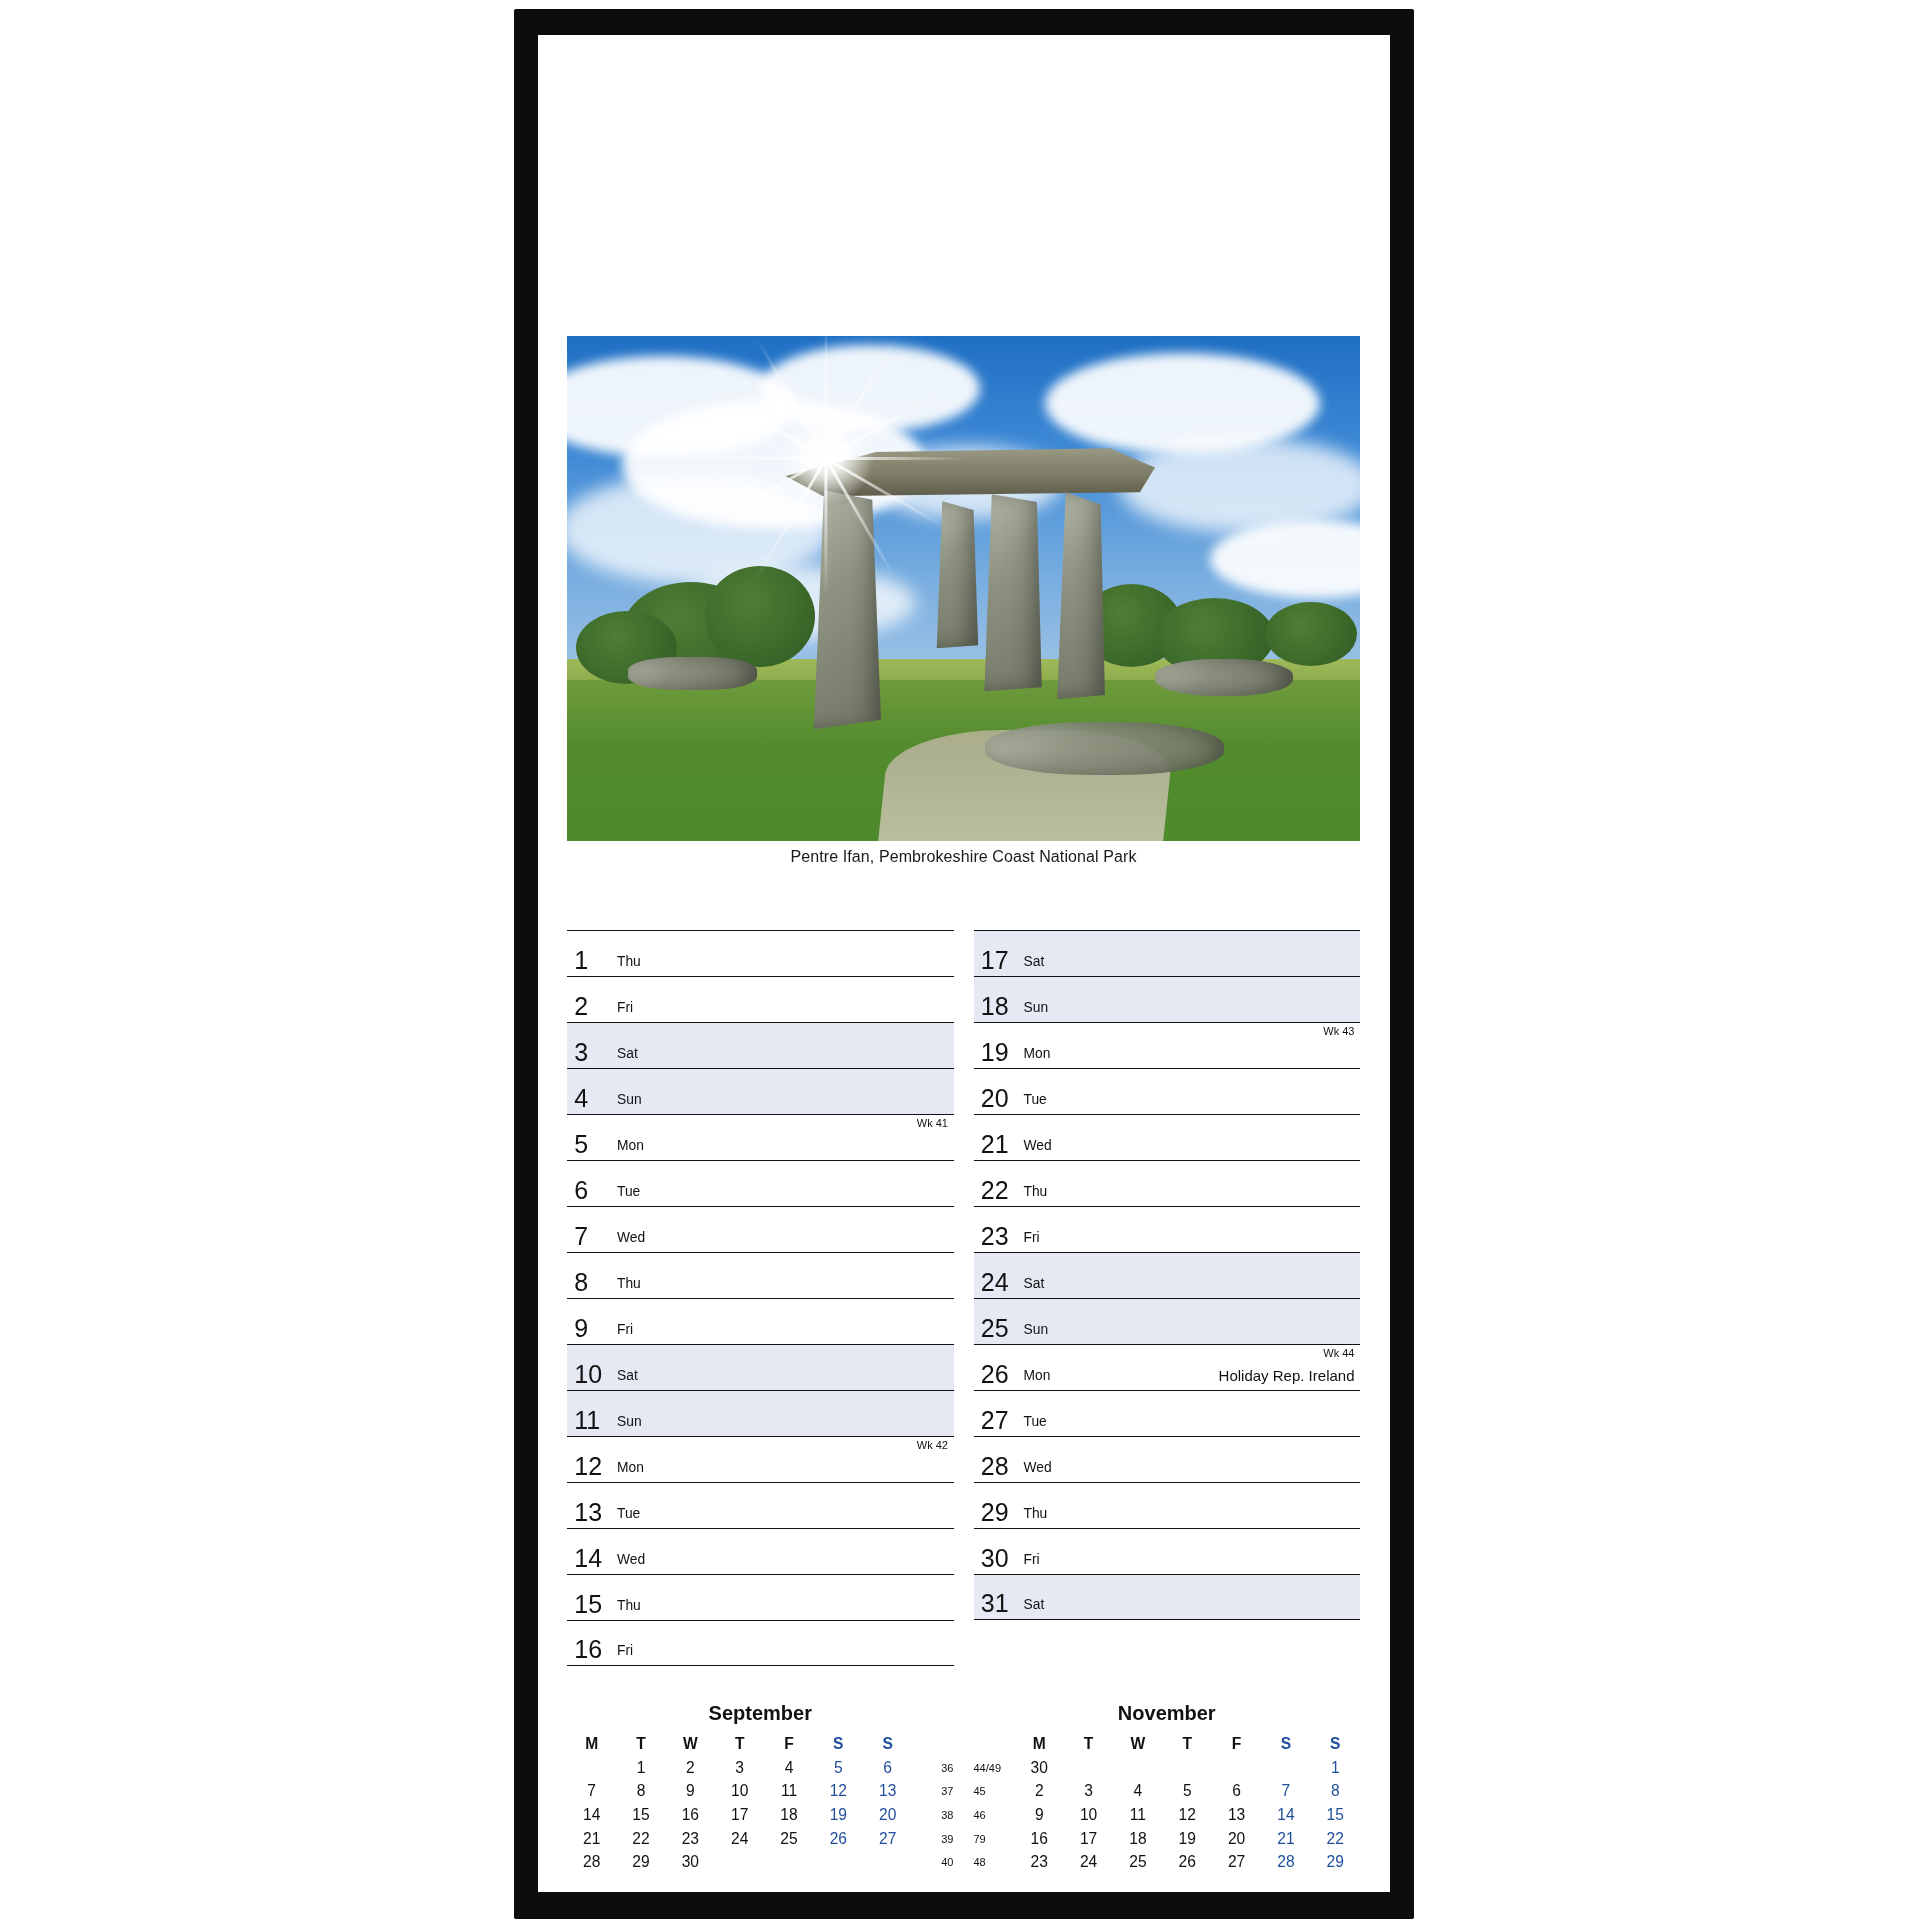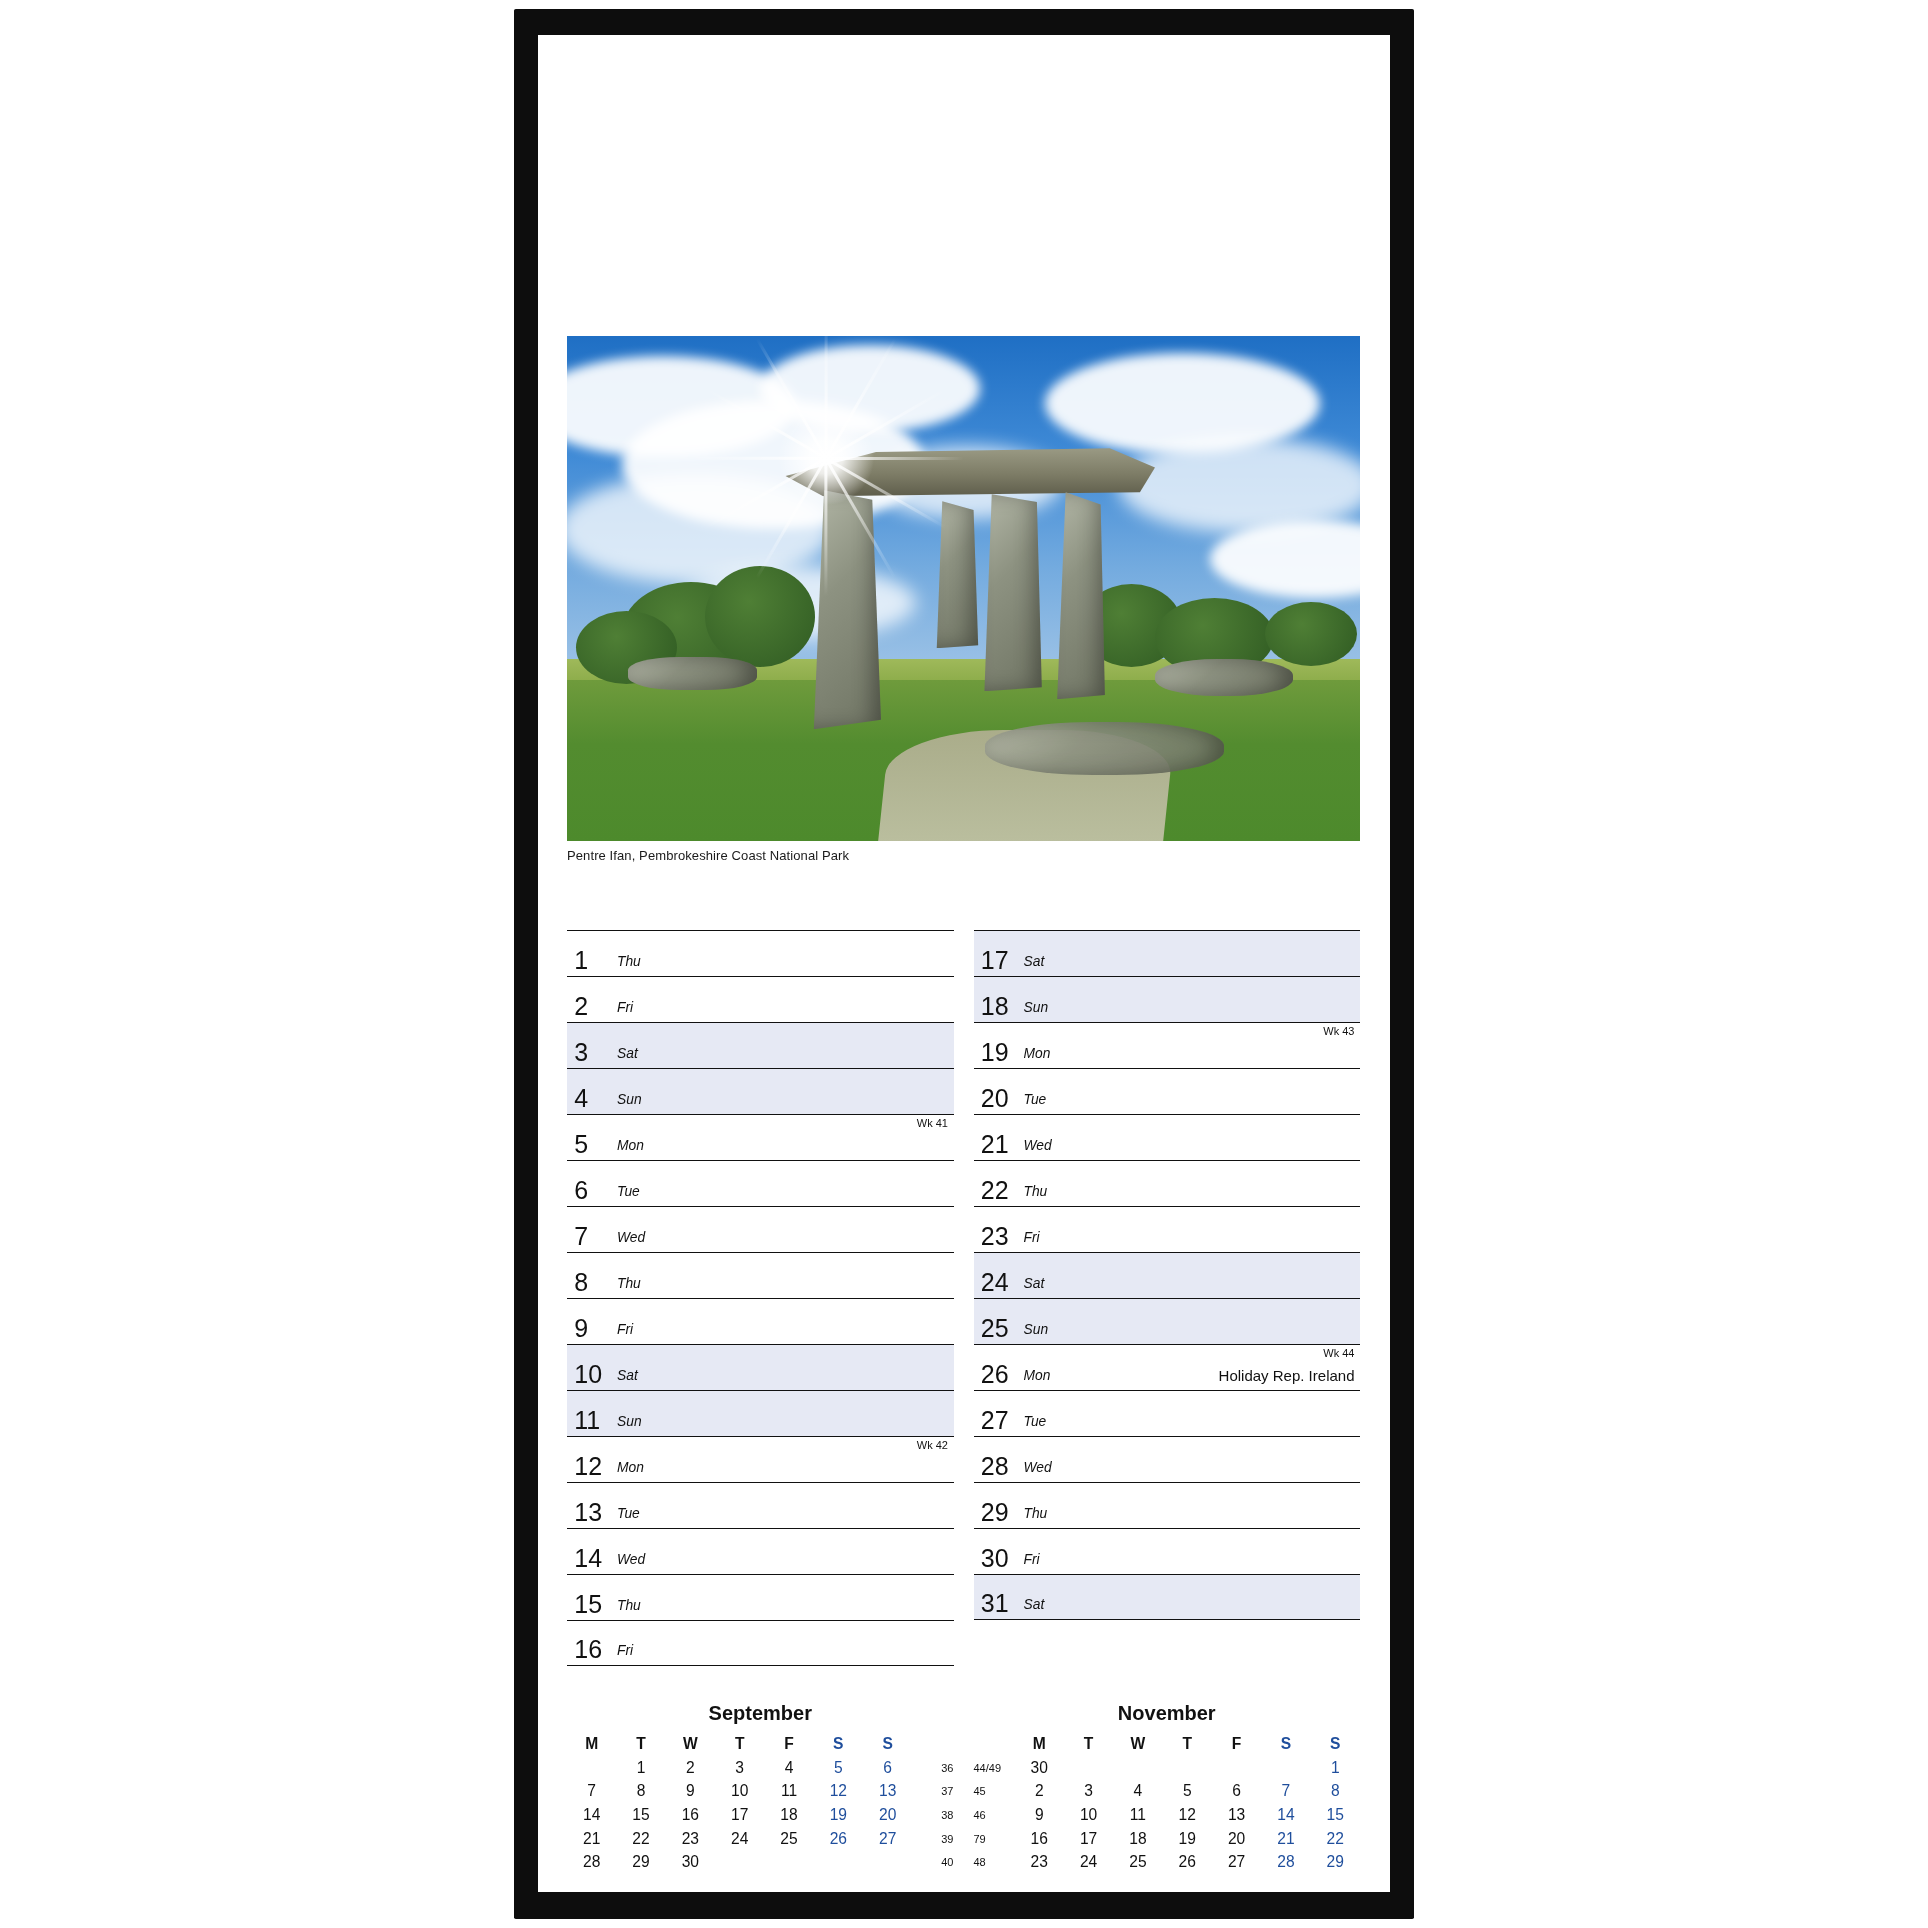--- a/index.html
+++ b/index.html
@@ -105,21 +105,22 @@
     background: radial-gradient(circle, rgba(255,255,255,1) 0%, rgba(255,255,255,.85) 22%, rgba(255,255,255,0) 62%);
   }
   .sunray {
     position:absolute; left:50%; top:50%;
     width: 138px; height: 2.8px;
     background: linear-gradient(90deg, rgba(255,255,255,.95), rgba(255,255,255,0));
     transform-origin: 0 50%;
   }
   #photo-caption {
     margin-top: 6.4px;
-    font-size: 13px;
+    text-align: center;
+    font-size: 16px;
     color: #1a1a1a;
     letter-spacing: 0.1px;
   }
 
   
   #month-title {
     position: absolute;
     left: 0; top: 831px;
     width: 100%;
     text-align: center;
@@ -155,21 +156,20 @@
     color: #111;
     line-height: 1;
   }
   .dname {
     position: absolute;
     left: 50px;
     bottom: 7.3px;
     font-size: 13.8px;
     color: #111;
     line-height: 1;
-    font-style: italic;
   }
   .dnote {
     position: absolute;
     right: 5.5px;
     bottom: 7.3px;
     font-size: 15px;
     color: #111;
     line-height: 1;
     text-align: right;
   }

